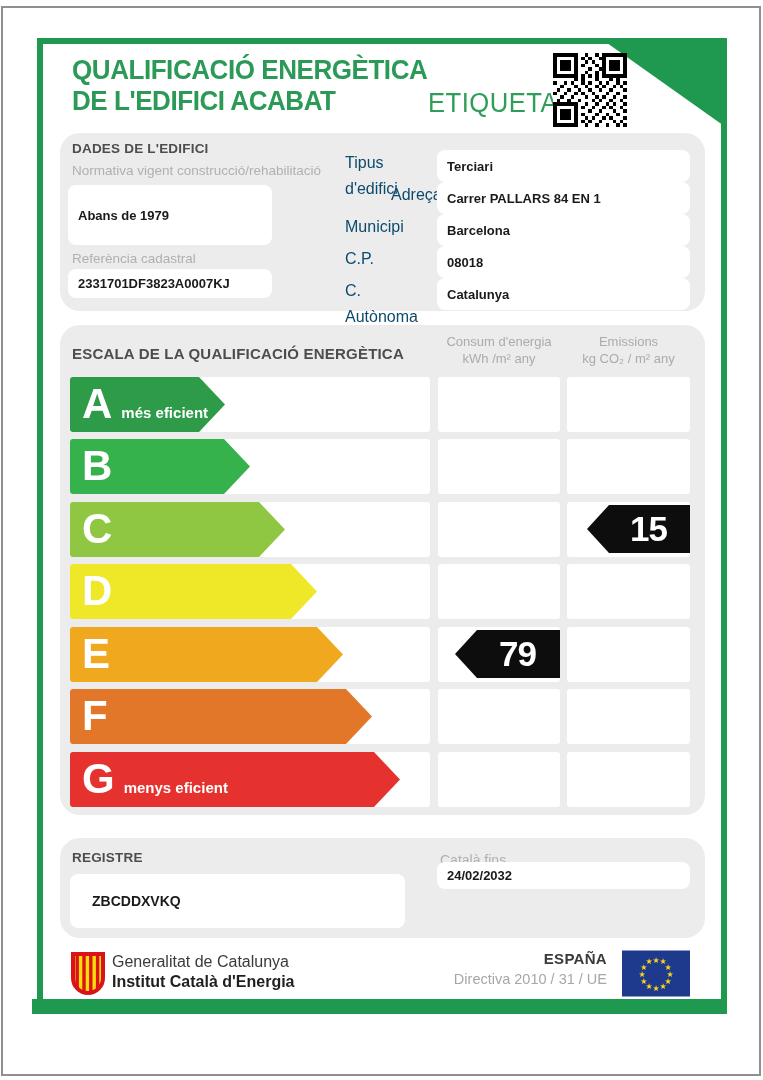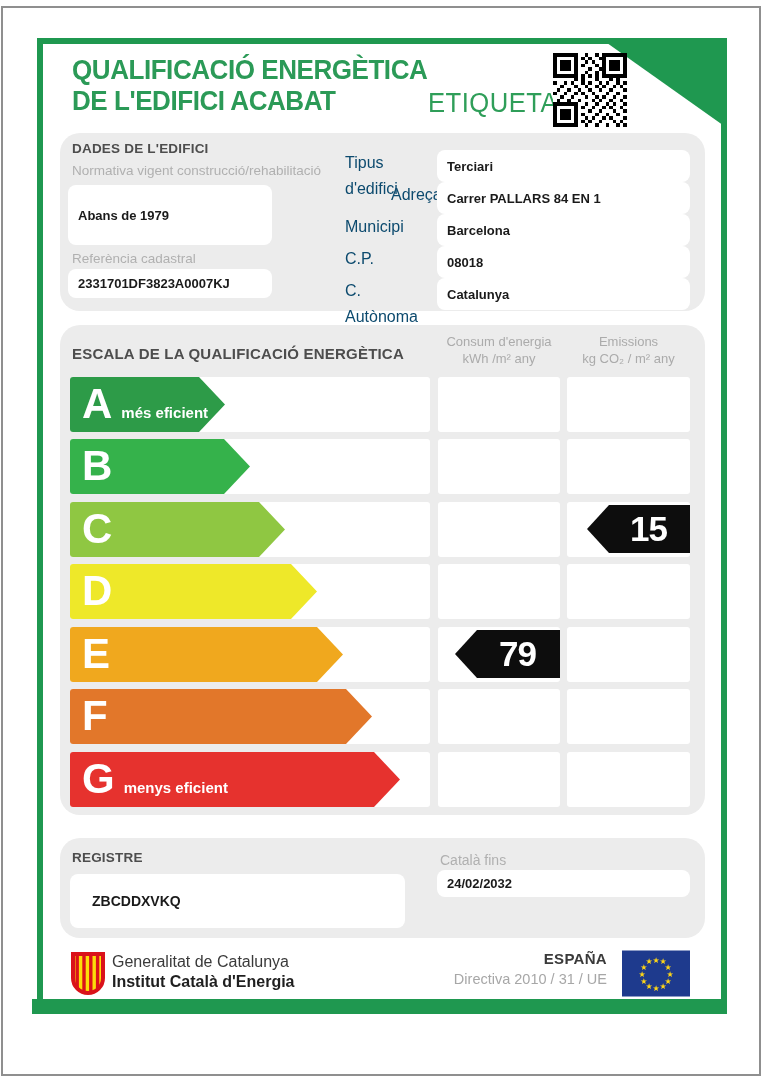--- a/index.html
+++ b/index.html
@@ -63,21 +63,21 @@
     font-size:35px;font-weight:bold;line-height:48px;text-align:center;
     padding-left:20px;box-sizing:border-box;letter-spacing:-1px;}
   .consum-arrow{left:395px;top:305px;width:105px;}
   .emissions-arrow{left:527px;top:180px;width:103px;}
 
   
   .sec-registre{top:838px;height:100px;}
   .registre-heading{left:12px;top:12px;}
   .box-registre{left:10px;top:36px;width:335px;height:54px;font-size:14px;padding-left:22px;}
   .lbl-valid{left:380px;top:14px;font-size:14px;}
-  .box-valid{left:377px;top:32px;width:253px;height:27px;}
+  .box-valid{left:377px;top:24px;width:253px;height:27px;}
 
   
   .gc-logo{position:absolute;left:70px;top:951px;}
   .gc-line1{position:absolute;left:112px;top:953px;font-size:16px;color:#3a3a3a;}
   .gc-line2{position:absolute;left:112px;top:973px;font-size:16px;font-weight:bold;color:#1f1f1f;}
   .es-title{position:absolute;left:400px;width:207px;top:950px;text-align:right;
     font-size:15px;font-weight:bold;color:#3a3a3a;letter-spacing:0.3px;}
   .es-directive{position:absolute;left:360px;width:247px;top:971px;text-align:right;
     font-size:14.5px;color:#a7a7a7;}
   .eu-flag{position:absolute;left:622px;top:950px;}

